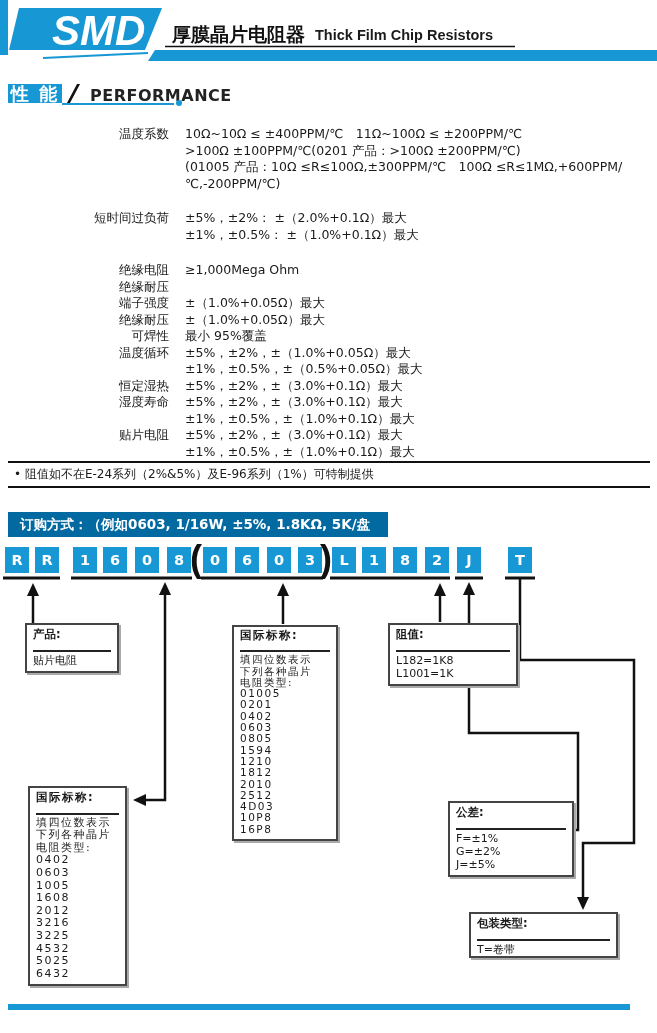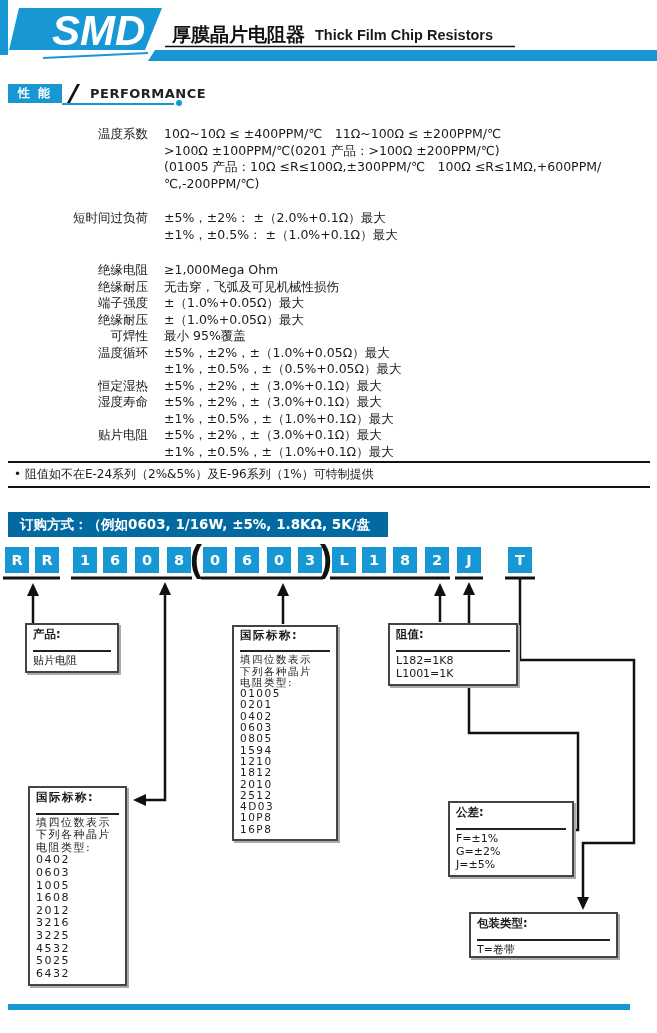--- a/index.html
+++ b/index.html
@@ -4,30 +4,30 @@
 <style>
   html,body{margin:0;padding:0;}
   body{
     width:657px;height:1033px;position:relative;background:#fff;overflow:hidden;
     font-family:"DejaVu Sans","Liberation Sans",sans-serif;color:#1a1a1a;
   }
   
   .banner{position:absolute;left:0;top:0;width:657px;height:66px;}
   
   .perf-tab{position:absolute;left:8px;top:84px;width:54px;height:19px;background:#1797d3;
-    color:#fff;font-weight:bold;font-size:12px;text-align:center;line-height:19px;letter-spacing:2px;}
+    color:#fff;font-weight:bold;font-size:18px;text-align:center;line-height:19px;letter-spacing:2px;}
   .perf-slash{position:absolute;left:58px;top:84px;width:14px;height:19px;
     border-right:3px solid #111;transform:skewX(-28deg);}
-  .perf-title{position:absolute;left:90px;top:86px;font-size:13px;font-weight:600;
+  .perf-title{position:absolute;left:90px;top:86px;font-size:16px;font-weight:600;
     color:#222;letter-spacing:0.5px;}
   .perf-underline{position:absolute;left:62px;top:103px;width:112px;height:2px;background:#1797d3;}
   .perf-dot{position:absolute;left:176px;top:100px;width:6px;height:6px;border-radius:50%;background:#1797d3;}
   
   .ptable{position:absolute;left:0;top:126px;width:650px;font-size:12.5px;line-height:16.5px;}
-  .prow{display:flex;}
+  .prow{display:flex;padding-left:21px;}
   .prow.gap-lg{margin-bottom:18px;}
   .prow.gap-md{margin-bottom:19px;}
   .plabel{width:148px;text-align:right;padding-right:16px;flex:none;}
   .pvals div{white-space:pre-wrap;}
   
   .rule{position:absolute;left:8px;width:642px;height:2px;background:#111;}
   .note-text{position:absolute;left:14px;top:466px;font-size:12px;}
   
   .order-bar{position:absolute;left:8px;top:512px;width:380px;height:25px;background:#0369a1;
     color:#fff;font-weight:bold;font-size:13.5px;line-height:25px;padding-left:12px;box-sizing:border-box;}
@@ -84,23 +84,20 @@
     </div>
   </div>
   <div class="prow">
     <div class="plabel">绝缘电阻</div>
     <div class="pvals">
       <div>≥1,000Mega Ohm</div>
     </div>
   </div>
   <div class="prow">
     <div class="plabel">绝缘耐压</div>
-    <div class="pvals">
-      <div>无击穿，飞弧及可见机械性损伤</div>
-    </div>
   </div>
   <div class="prow">
     <div class="plabel">端子强度</div>
     <div class="pvals">
       <div>±（1.0%+0.05Ω）最大</div>
     </div>
   </div>
   <div class="prow">
     <div class="plabel">绝缘耐压</div>
     <div class="pvals">

